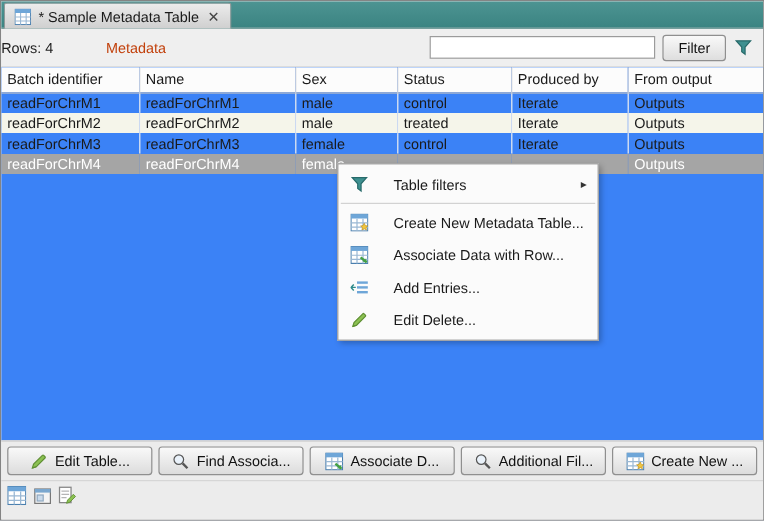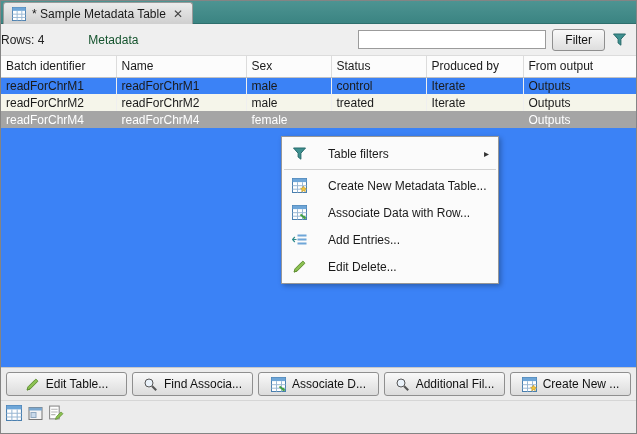--- a/index.html
+++ b/index.html
@@ -22,21 +22,21 @@
   }
   .tab-title{ white-space:nowrap; }
   .tab-close{ color:#444; font-size:12px; line-height:1; padding:0 1px; cursor:pointer; }
   
   .toolbar{
     position:absolute; left:0; top:23px; right:0; height:32px;
     background:#efefef; border-bottom:1px solid #dcdcdc;
     display:flex; align-items:center;
   }
   .rows-count{ color:#222; }
-  .view-label{ margin-left:44px; color:#14532d; }
+  .view-label{ margin-left:44px; color:#c2410c; }
   .filter-input{
     margin-left:auto; width:188px; height:19px;
     border:1px solid #9b9b9b; background:#fff; padding:0 4px; font:12px "Liberation Sans",sans-serif;
   }
   .filter-button{
     margin-left:6px; height:22px; padding:0 12px;
     background:linear-gradient(#f9f9f9,#dedede); border:1px solid #8f8f8f; border-radius:3px;
     font:12px "Liberation Sans",sans-serif; cursor:pointer; color:#111;
   }
   .adv-filter{ margin:0 8px 0 7px; width:16px; height:16px; cursor:pointer; display:flex; align-items:center; }
@@ -206,20 +206,28 @@
           <td>Outputs</td>
         </tr>
         <tr>
           <td>readForChrM2</td>
           <td>readForChrM2</td>
           <td>male</td>
           <td>treated</td>
           <td>Iterate</td>
           <td>Outputs</td>
         </tr>
+        <tr>
+          <td>readForChrM3</td>
+          <td>readForChrM3</td>
+          <td>female</td>
+          <td>control</td>
+          <td>Iterate</td>
+          <td>Outputs</td>
+        </tr>
         <tr class="selected">
           <td>readForChrM4</td>
           <td>readForChrM4</td>
           <td>female</td>
           <td></td>
           <td></td>
           <td>Outputs</td>
         </tr>
       </tbody>
     </table>

